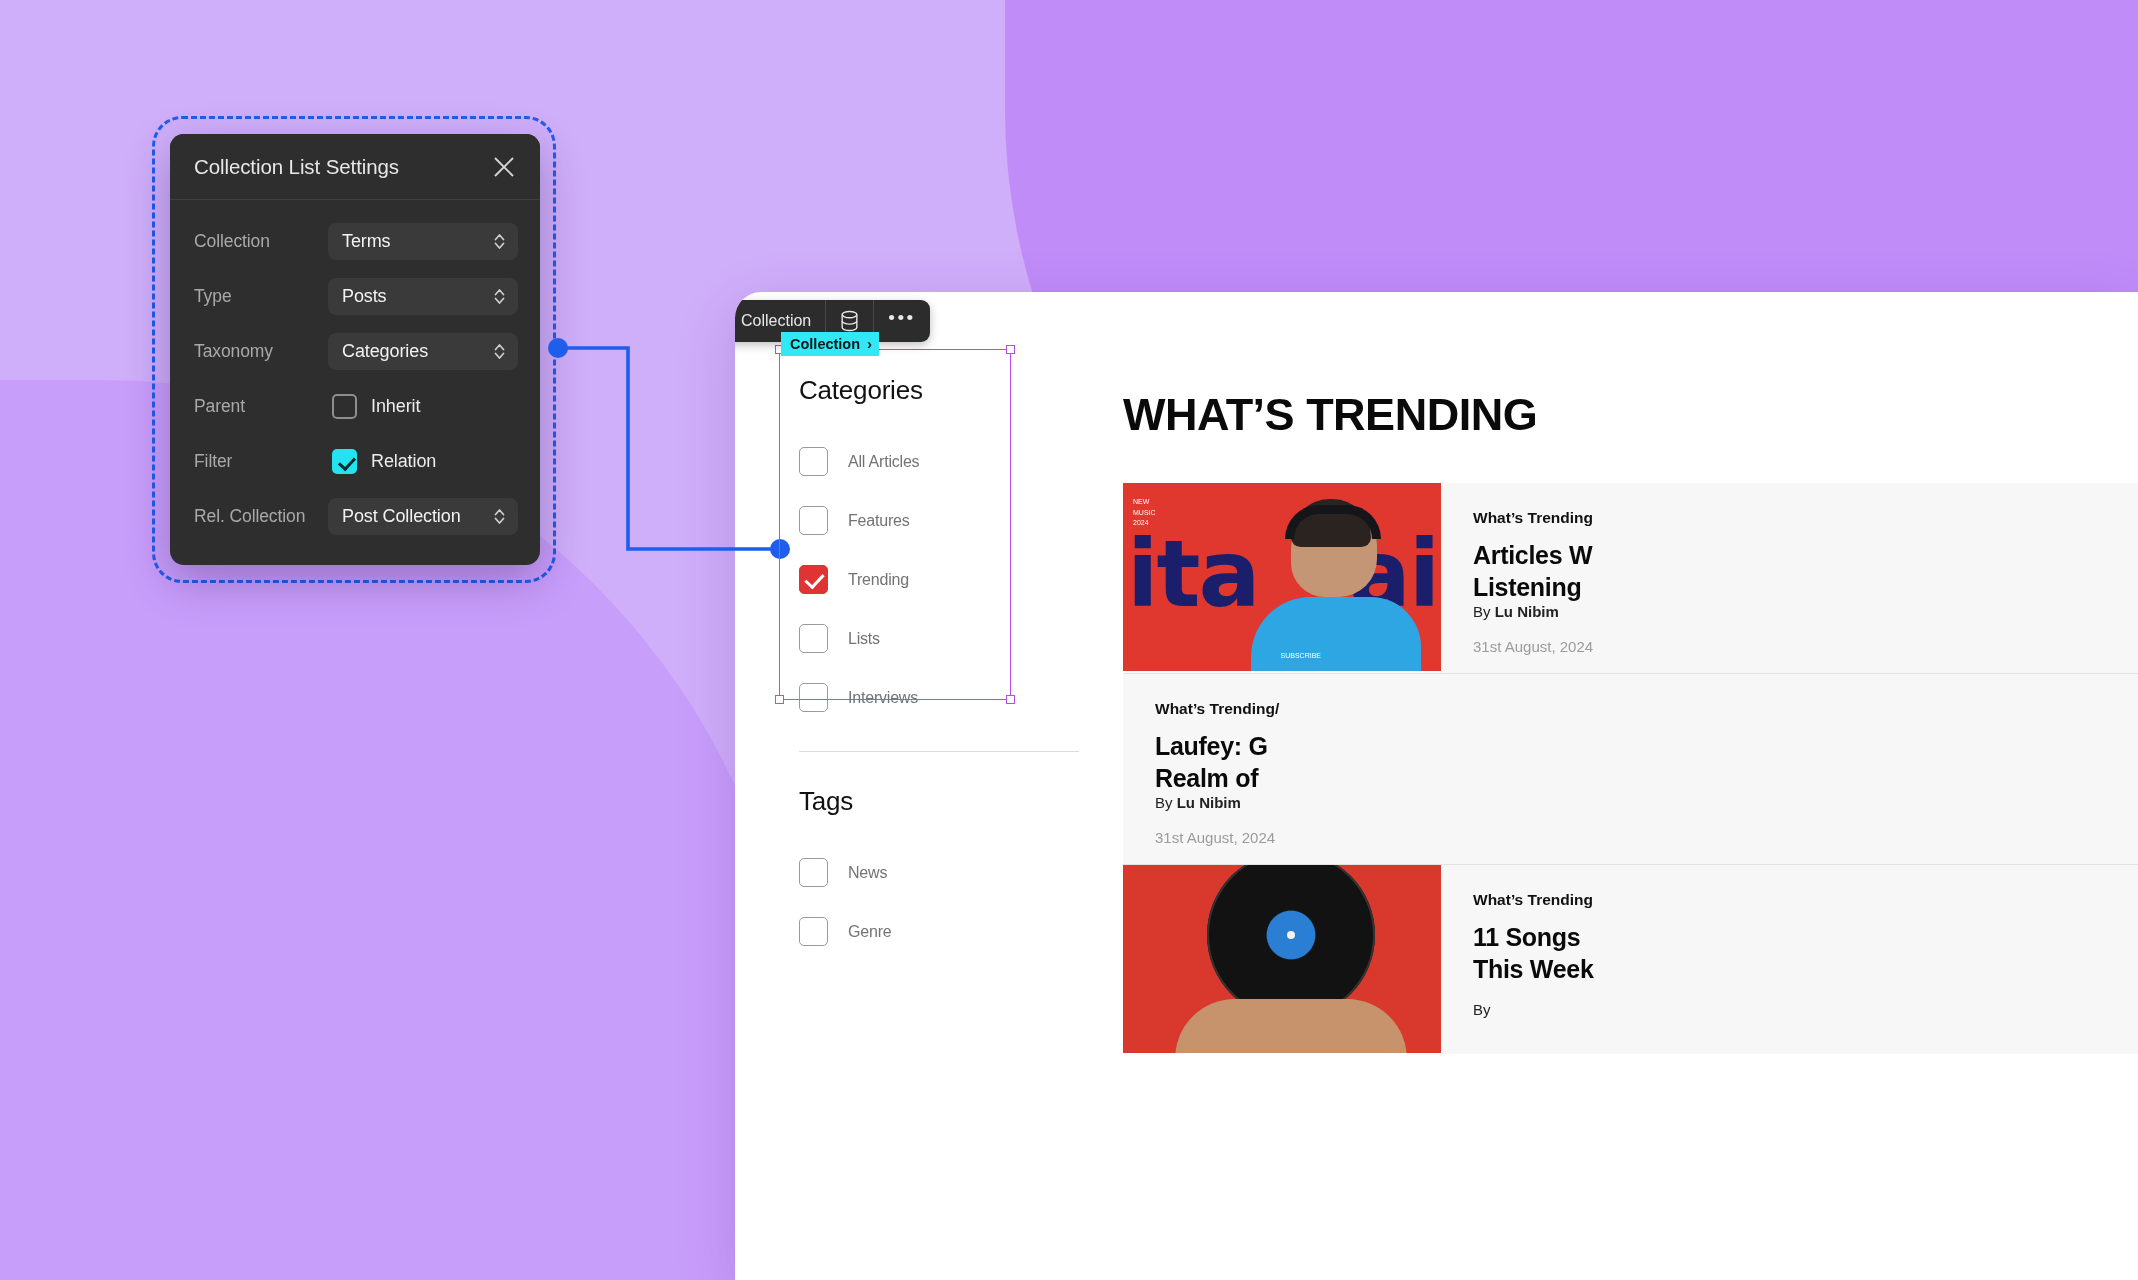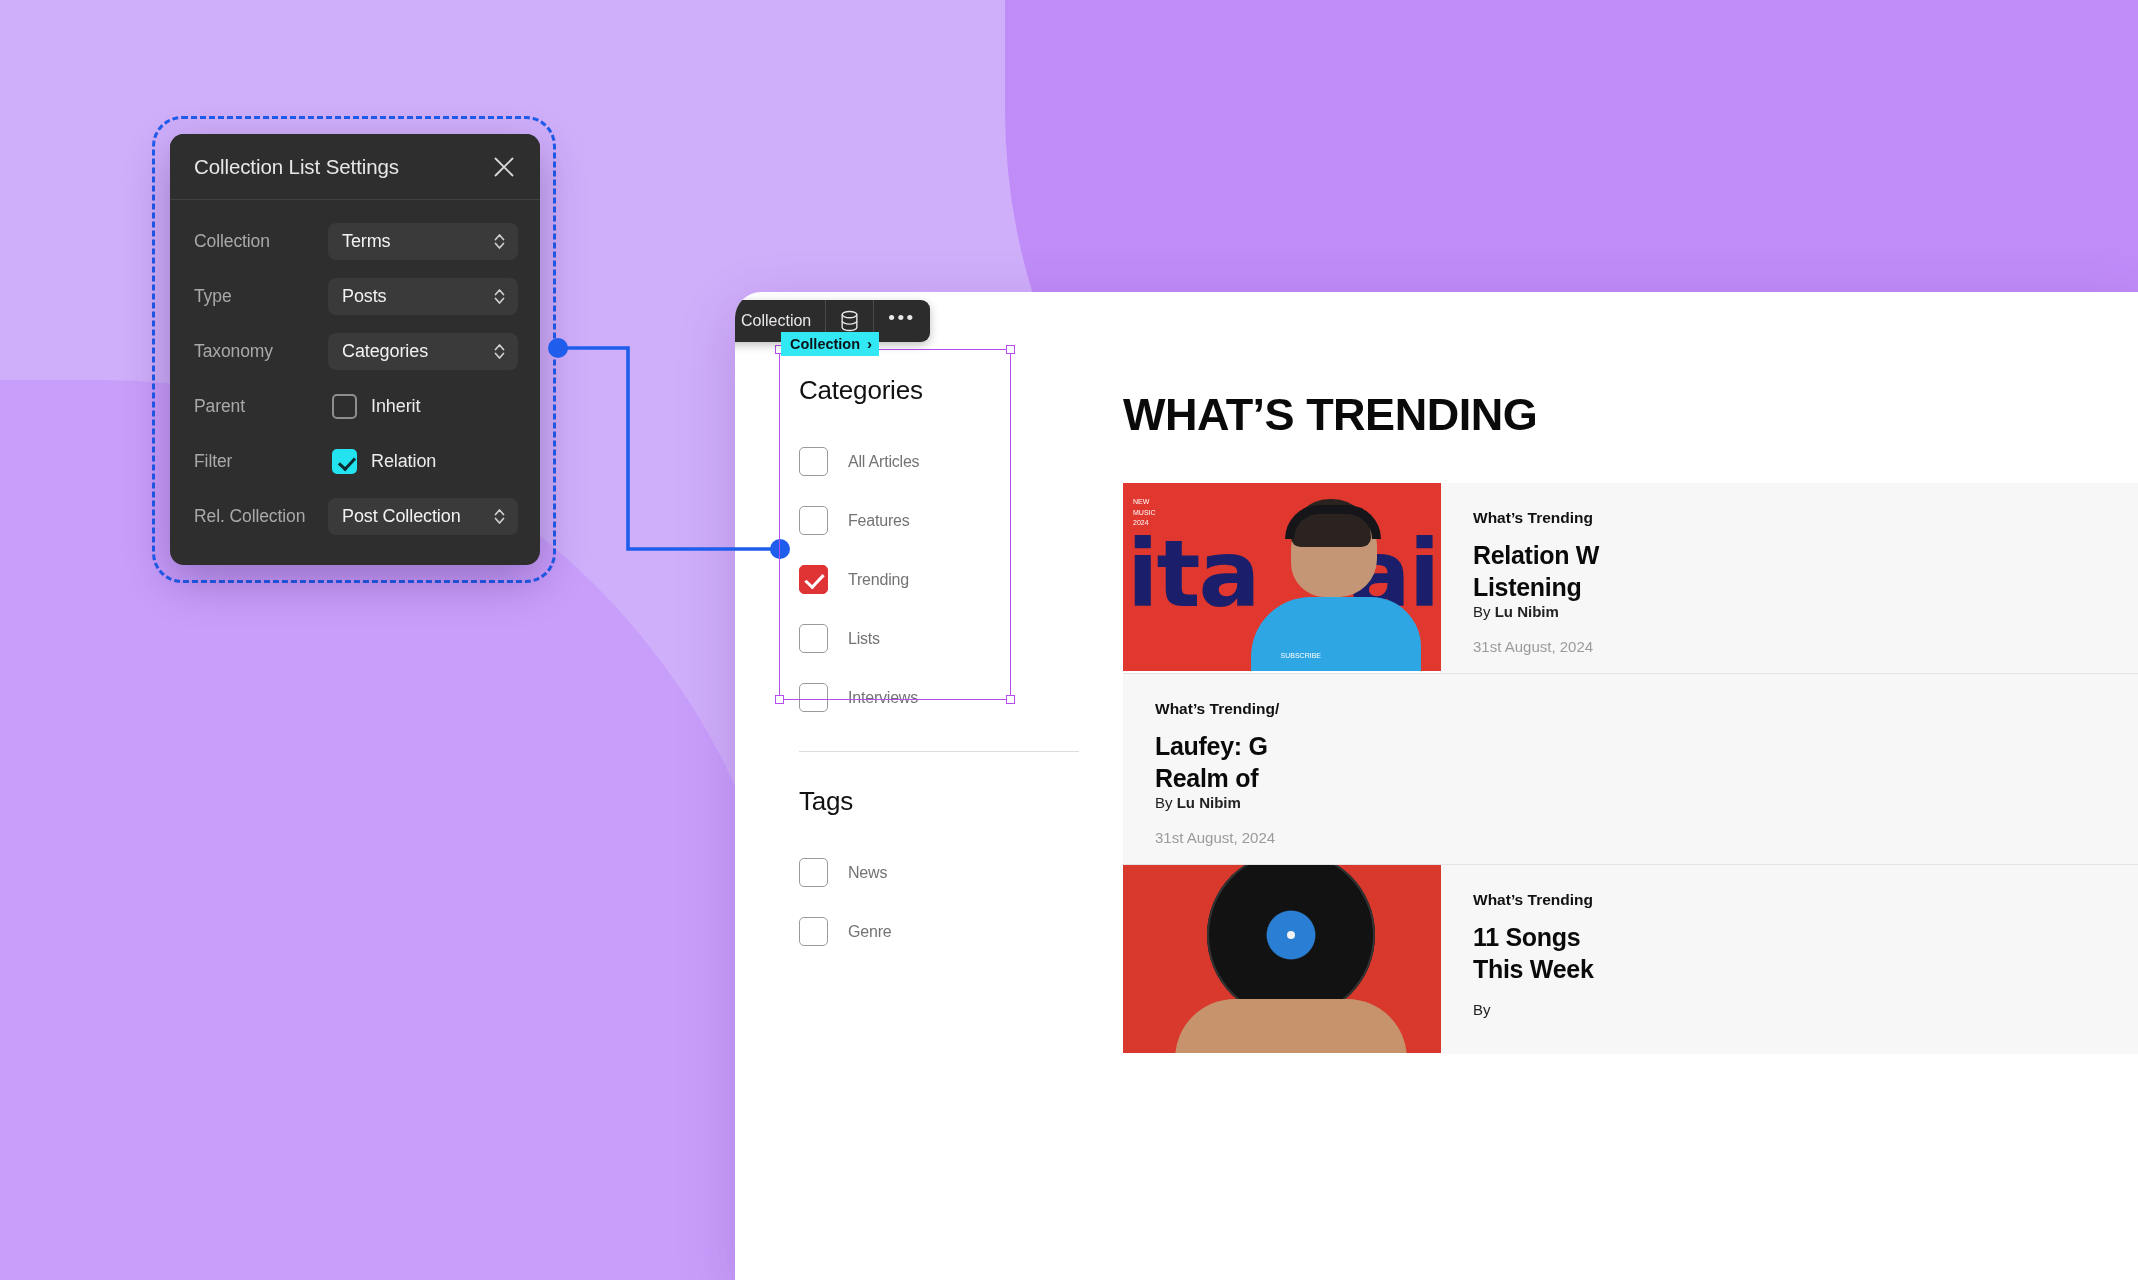--- a/index.html
+++ b/index.html
@@ -480,21 +480,21 @@
             <div class="word">ita&nbsp;&nbsp;&nbsp;aia</div>
             <div class="body"></div>
             <div class="head"></div>
             <div class="hair"></div>
             <div class="phones"></div>
             <div class="tiny-b">SUBSCRIBE</div>
           </div>
         </div>
         <div class="art-meta">
           <div class="kicker">What’s Trending</div>
-          <div class="headline">Relation W</div>
+          <div class="headline">Articles W</div>
           <div class="headline">Listening</div>
           <div class="byline">
             <span>By </span><b>Lu Nibim</b>
           </div>
           <div class="artdate">31st August, 2024</div>
         </div>
       </div>
 
       <div class="article-row">
         <div class="art-meta">

